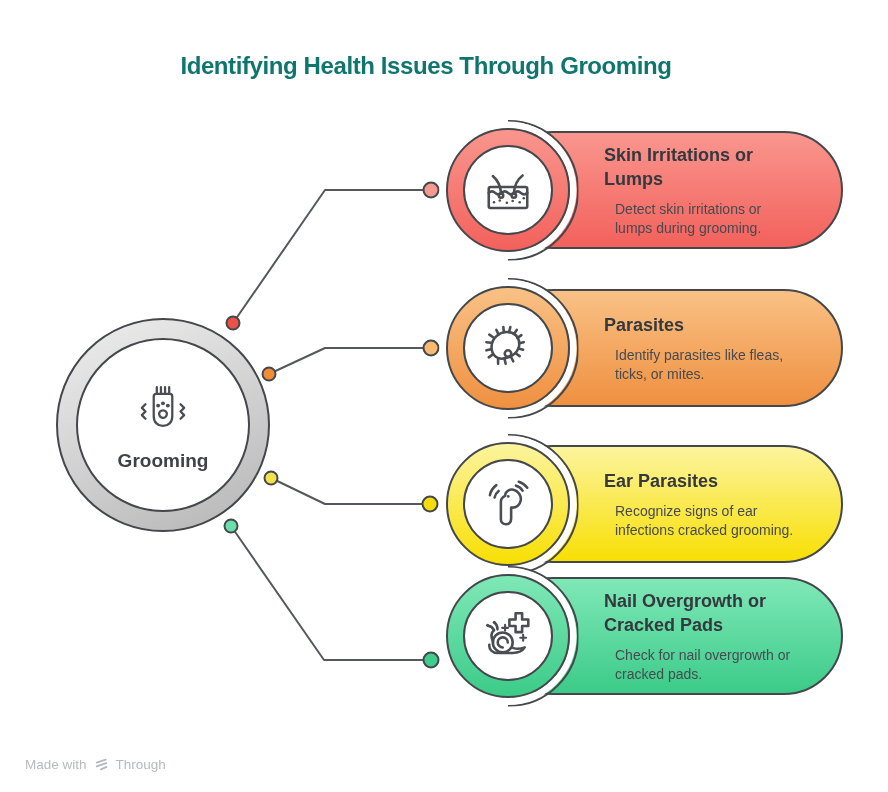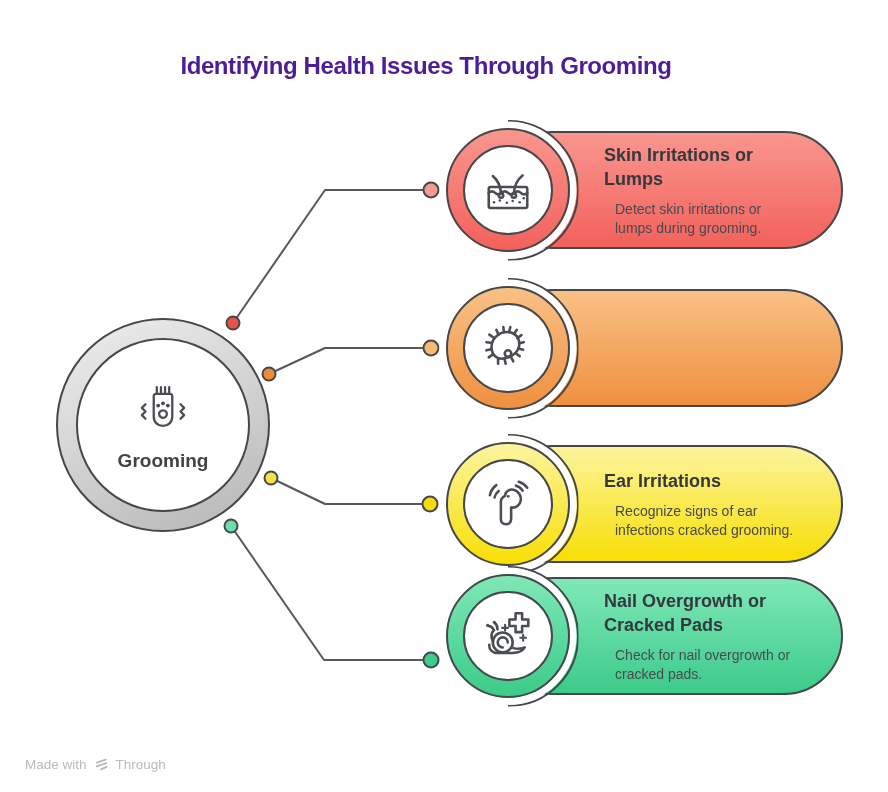--- a/index.html
+++ b/index.html
@@ -3,21 +3,21 @@
 <meta charset="utf-8">
 <style>
   * { margin:0; padding:0; box-sizing:border-box; }
   html,body { background:#fff; }
   .canvas {
     position:relative; width:888px; height:792px; background:#FFFFFF;
     font-family:"Liberation Sans", sans-serif; overflow:hidden;
   }
   .title {
     position:absolute; top:52px; left:0; width:852px; text-align:center;
-    font-size:24px; font-weight:bold; letter-spacing:-0.4px; color:#4c1d95;
+    font-size:24px; font-weight:bold; letter-spacing:-0.4px; color:#0f766e;
   }
   
   .connectors { position:absolute; inset:0; z-index:1; }
   .link-line { fill:none; stroke:#55585C; stroke-width:2; stroke-linejoin:round; }
   .dot-hub  { fill:var(--dot_hub);  stroke:#44474B; stroke-width:2; }
   .dot-card { fill:var(--dot_card); stroke:#44474B; stroke-width:2; }
   
   .center-node {
     position:absolute; left:56px; top:318px; width:214px; height:214px; z-index:2;
     border-radius:50%; border:2.5px solid #44474B;
@@ -177,41 +177,46 @@
               <path d="M21,33.3 L22,37.5"></path>
             <path d="M15.5,33.3 L15.5,37.5"></path>
               <path d="M11,29.5 L7.5,32"></path>
             <path d="M9.5,25 L5.5,26"></path>
               <path d="M9.5,19.5 L5.5,19"></path>
             <path d="M11.5,15 L8,12.5"></path>
           </g>
         </svg>
       </div>
     </div>
+    <div class="card-text">
+      <div class="card-title">Parasites</div>
+      <div class="card-desc">Identify parasites like fleas,
+ticks, or mites.</div>
+    </div>
   </div>
 
   <div class="card" style="top: 442px; --top: #FCF49E; --bottom: #F8DF04; --dot_hub: #F3E24C; --dot_card: #F6DB0E;">
     <div class="pill"></div>
     <div class="notch-ring"></div>
     <div class="badge">
       <div class="badge-inner">
         <svg width="56" height="56" viewBox="0 0 48 48">
           <g class="icon-stroke">
             <path d="M21.5,17 C21.5,13.5 25,11 28.6,11.8 C32.8,12.8 35.6,16.8 34.9,21 C34.3,24.6 31.3,27.2 27.6,27.1 L26.7,27.1 L26.7,36.6 C26.7,39.6 24.7,41.3 22.2,41.3 C19.7,41.3 17.9,39.6 17.9,37.1 L17.9,22 C17.9,20 19.3,18 21.5,17 Z"></path>
             <path d="M12.5,18.5 A9.5,9.5 0 0 1 16,12.8"></path>
             <path d="M8.5,16.5 A14,14 0 0 1 14,7.8"></path>
             <path d="M36.5,12.5 A9.5,9.5 0 0 0 30.8,8.3"></path>
             <path d="M40.5,10 A14,14 0 0 0 33.2,4.9"></path>
           </g>
           <circle class="icon-fill" cx="24.2" cy="17.5" r="1.2"></circle>
         </svg>
       </div>
     </div>
     <div class="card-text">
-      <div class="card-title">Ear Irritations</div>
+      <div class="card-title">Ear Parasites</div>
       <div class="card-desc">Recognize signs of ear
 infections cracked grooming.</div>
     </div>
   </div>
 
   <div class="card" style="top: 574px; --top: #7FE8B7; --bottom: #3CCB89; --dot_hub: #6ADFA9; --dot_card: #3ECD8A;">
     <div class="pill"></div>
     <div class="notch-ring"></div>
     <div class="badge">
       <div class="badge-inner">

